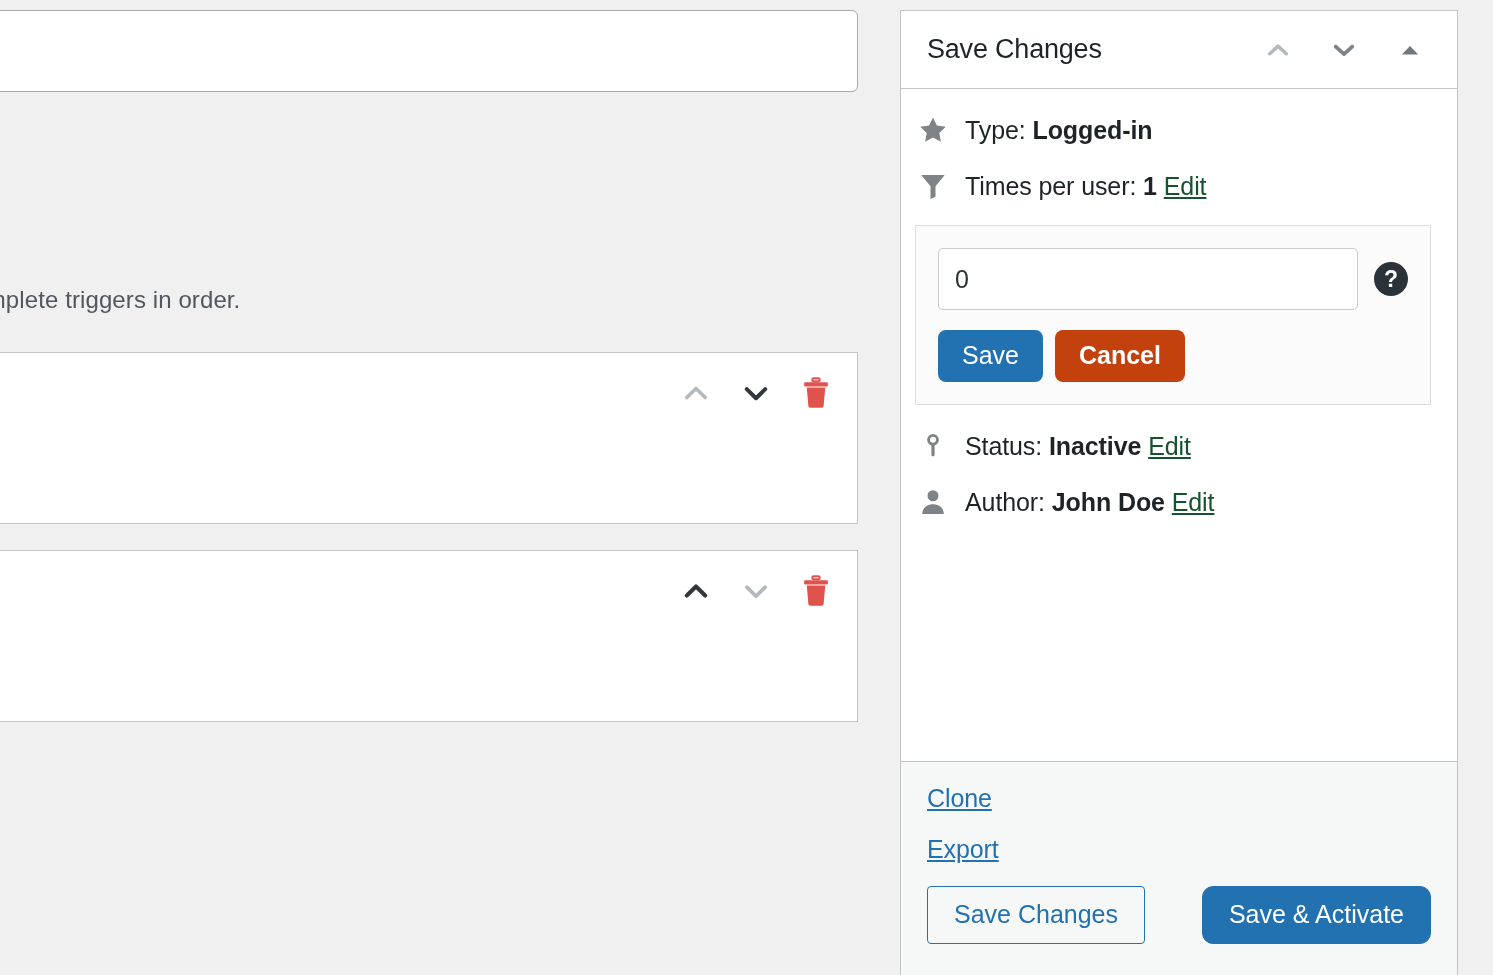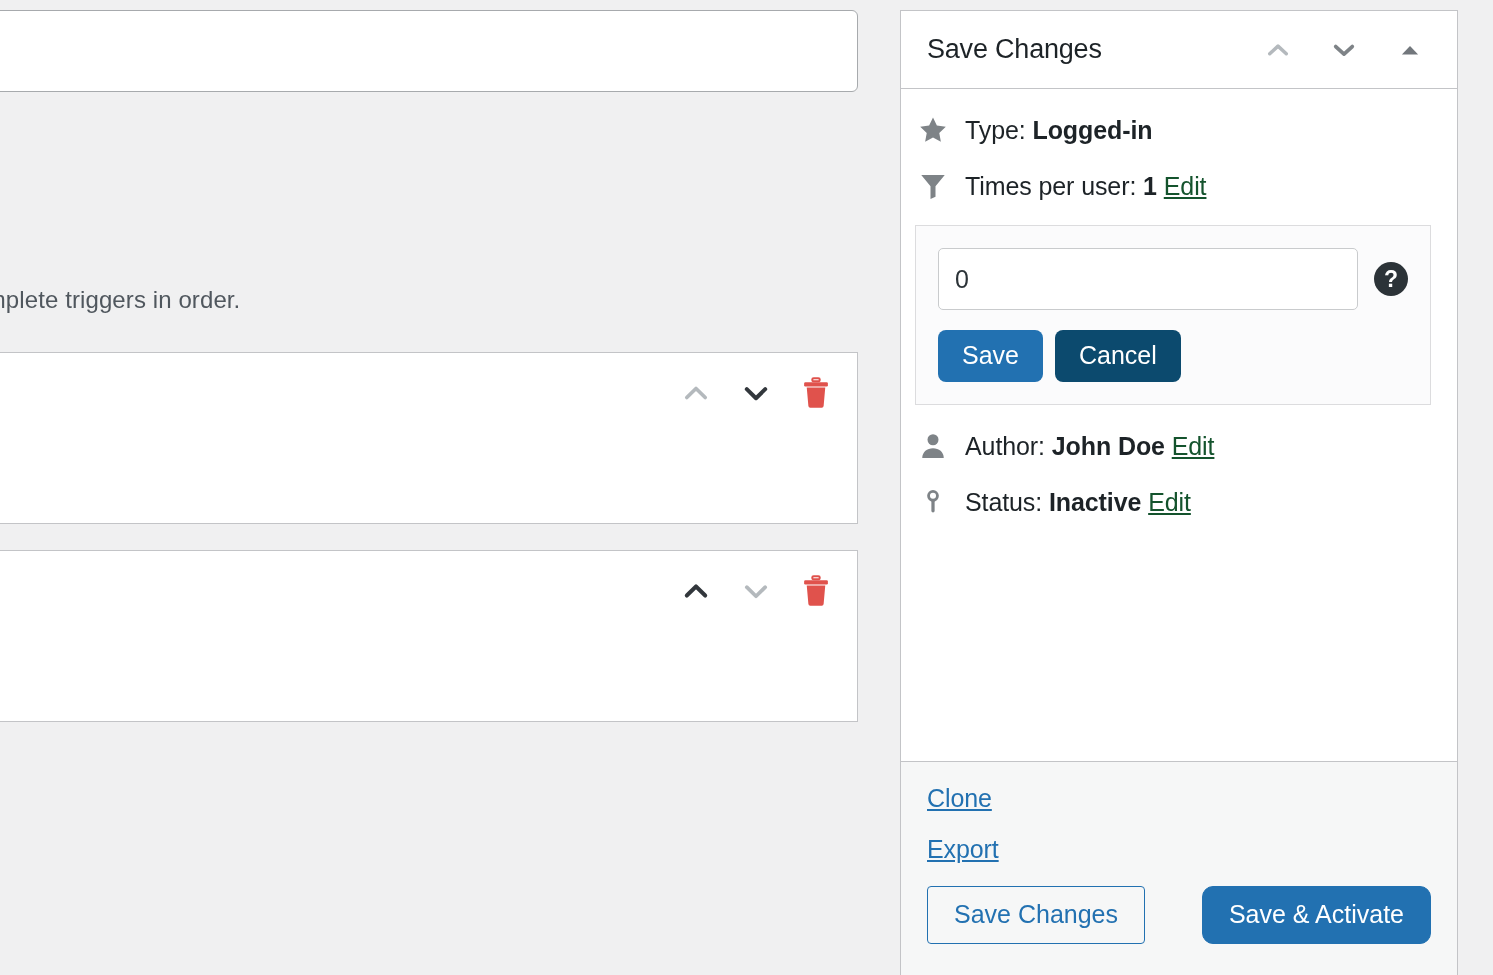--- a/index.html
+++ b/index.html
@@ -201,21 +201,21 @@
     border: none;
     border-radius: 8px;
     font-size: 25px;
     font-family: "Liberation Sans", "DejaVu Sans", sans-serif;
     color: #ffffff;
     padding: 12px 24px;
     cursor: pointer;
     line-height: 1.1;
   }
   .btn-save { background: #2271b1; }
-  .btn-cancel { background: #0c4a6e; }
+  .btn-cancel { background: #c2410c; font-weight: bold; }
 
   
   .panel-footer {
     border-top: 1px solid #c3c4c7;
     background: #f6f7f7;
     padding: 22px 26px 0 26px;
     height: 214px;
   }
   .footer-link {
     display: block;
@@ -362,36 +362,36 @@
         <span class="help-icon">?</span>
       </div>
       <div class="edit-form-buttons">
         <button class="btn btn-save">Save</button>
         <button class="btn btn-cancel">Cancel</button>
       </div>
     </div>
 
     <div class="meta-row">
       <span class="meta-icon">
+        <svg width="26" height="32" viewBox="0 0 24 24" aria-hidden="true">
+          <circle cx="12" cy="6.3" r="4.1" fill="none" stroke="#7e8387" stroke-width="2.6"></circle>
+          <rect x="10.5" y="9.8" width="3" height="11.8" rx="1.5" fill="#7e8387"></rect>
+        </svg>
+      </span>
+      <span class="meta-text"><span>Status:</span> <b>Inactive</b> <a class="edit-link">Edit</a></span>
+    </div>
+
+    <div class="meta-row">
+      <span class="meta-icon">
         <svg width="30" height="32" viewBox="0 0 24 24" aria-hidden="true">
           <circle cx="12" cy="7" r="4.4" fill="#7e8387"></circle>
           <path d="M3.4 21.6 c0 -4.9 3.9 -7.8 8.6 -7.8 c4.7 0 8.6 2.9 8.6 7.8 Z" fill="#7e8387"></path>
         </svg>
       </span>
       <span class="meta-text"><span>Author:</span> <b>John Doe</b> <a class="edit-link">Edit</a></span>
-    </div>
-
-    <div class="meta-row">
-      <span class="meta-icon">
-        <svg width="26" height="32" viewBox="0 0 24 24" aria-hidden="true">
-          <circle cx="12" cy="6.3" r="4.1" fill="none" stroke="#7e8387" stroke-width="2.6"></circle>
-          <rect x="10.5" y="9.8" width="3" height="11.8" rx="1.5" fill="#7e8387"></rect>
-        </svg>
-      </span>
-      <span class="meta-text"><span>Status:</span> <b>Inactive</b> <a class="edit-link">Edit</a></span>
     </div>
 
 
   </div>
 
   <div class="panel-footer">
     <a class="footer-link">Clone</a>
     <a class="footer-link">Export</a>
     <div class="footer-buttons">
       <button class="btn-secondary">Save Changes</button>

